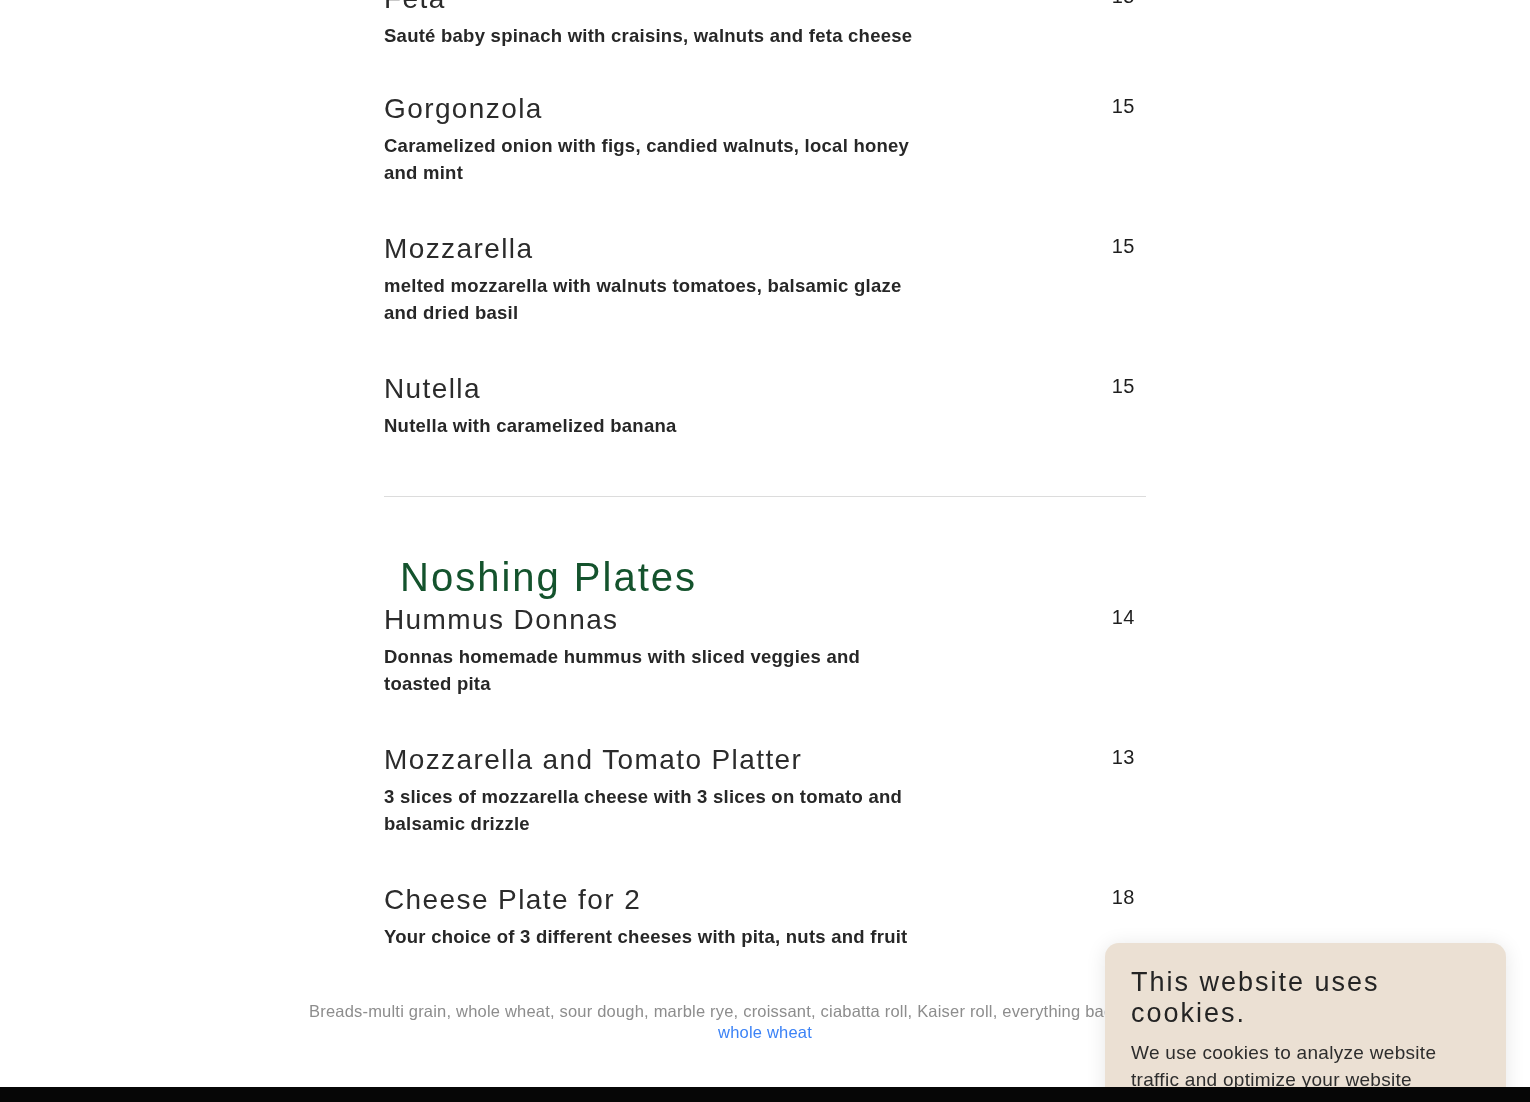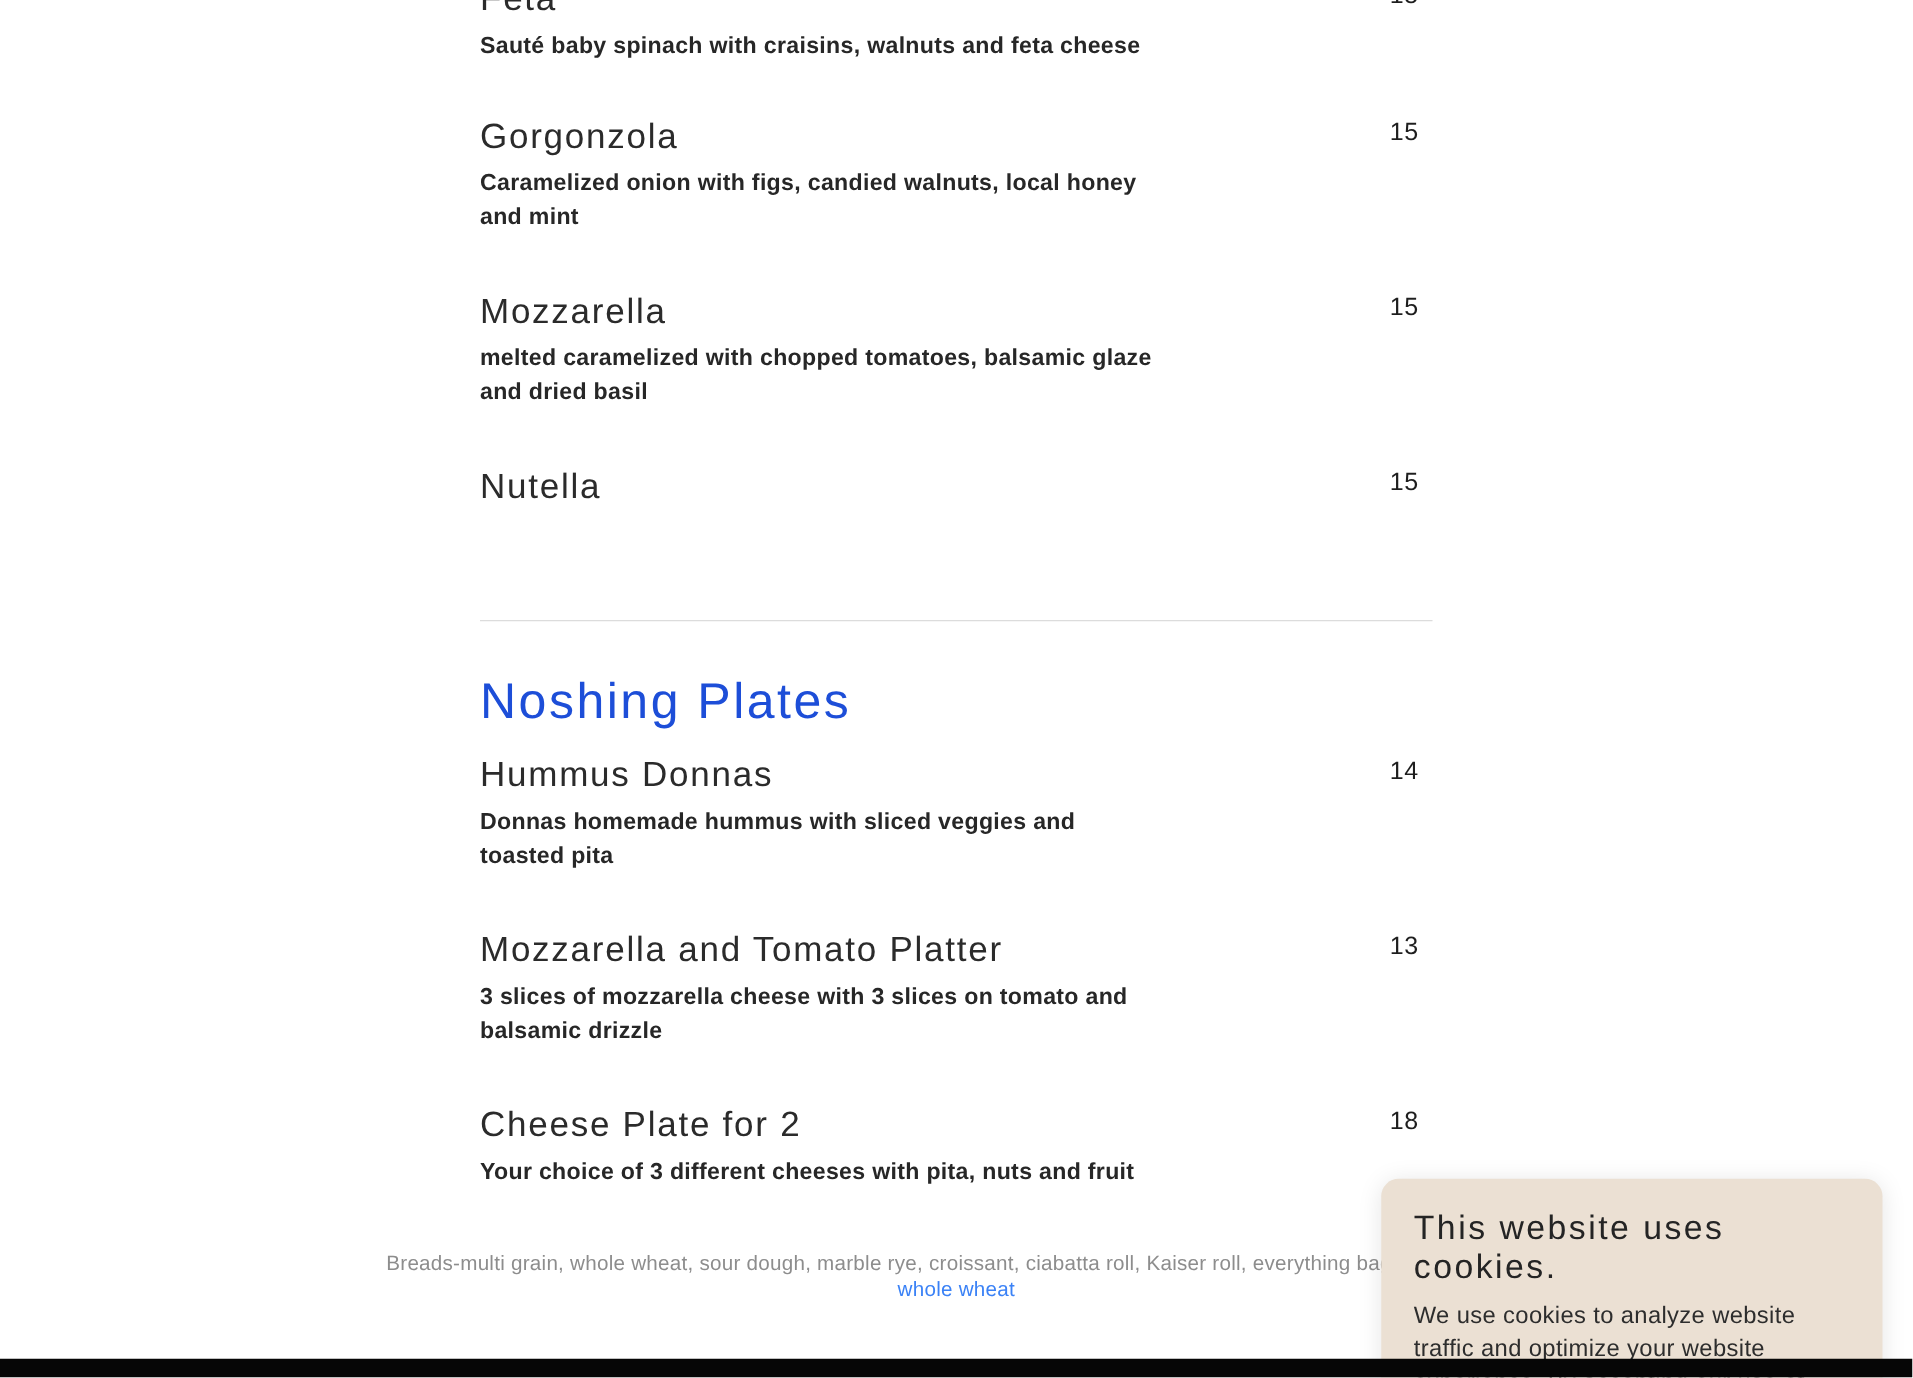--- a/index.html
+++ b/index.html
@@ -43,24 +43,24 @@
   .item-hummus      { top: 603px; }
   .item-mozztomato  { top: 743px; }
   .item-cheeseplate { top: 883px; }
 
   .divider {
     position: absolute; left: 384px; top: 496px;
     width: 762px; height: 1px; background: #dcdcdc;
   }
   .section-title {
     position: absolute; left: 384px; top: 537px;
-    margin: 0;
+    margin: 16px;
     font-size: 40px; line-height: 48px;
     font-weight: 500; letter-spacing: 2px;
-    color: #1d4ed8;
+    color: #14532d;
     text-align: center;
   }
 
   
   .footnote-line1 {
     position: absolute; left: 309px; top: 1001px;
     font-size: 16.5px; line-height: 21px;
     color: #8d8d8d; letter-spacing: 0.2px;
     white-space: nowrap; z-index: 1;
   }
@@ -119,27 +119,28 @@
   <div class="menu-item item-gorgonzola">
     <h3 class="item-name">Gorgonzola</h3>
     <div class="item-price">15</div>
     <p class="item-desc">Caramelized onion with figs, candied walnuts, local honey
 and mint</p>
   </div>
 
   <div class="menu-item item-mozzarella">
     <h3 class="item-name">Mozzarella</h3>
     <div class="item-price">15</div>
-    <p class="item-desc">melted caramelized with chopped tomatoes, balsamic glaze
+    <p class="item-desc">melted mozzarella with walnuts tomatoes, balsamic glaze
 and dried basil</p>
   </div>
 
   <div class="menu-item item-nutella">
     <h3 class="item-name">Nutella</h3>
     <div class="item-price">15</div>
+    <p class="item-desc">Nutella with caramelized banana</p>
   </div>
 
   <div class="menu-item item-hummus">
     <h3 class="item-name">Hummus Donnas</h3>
     <div class="item-price">14</div>
     <p class="item-desc">Donnas homemade hummus with sliced veggies and
 toasted pita</p>
   </div>
 
   <div class="menu-item item-mozztomato">

